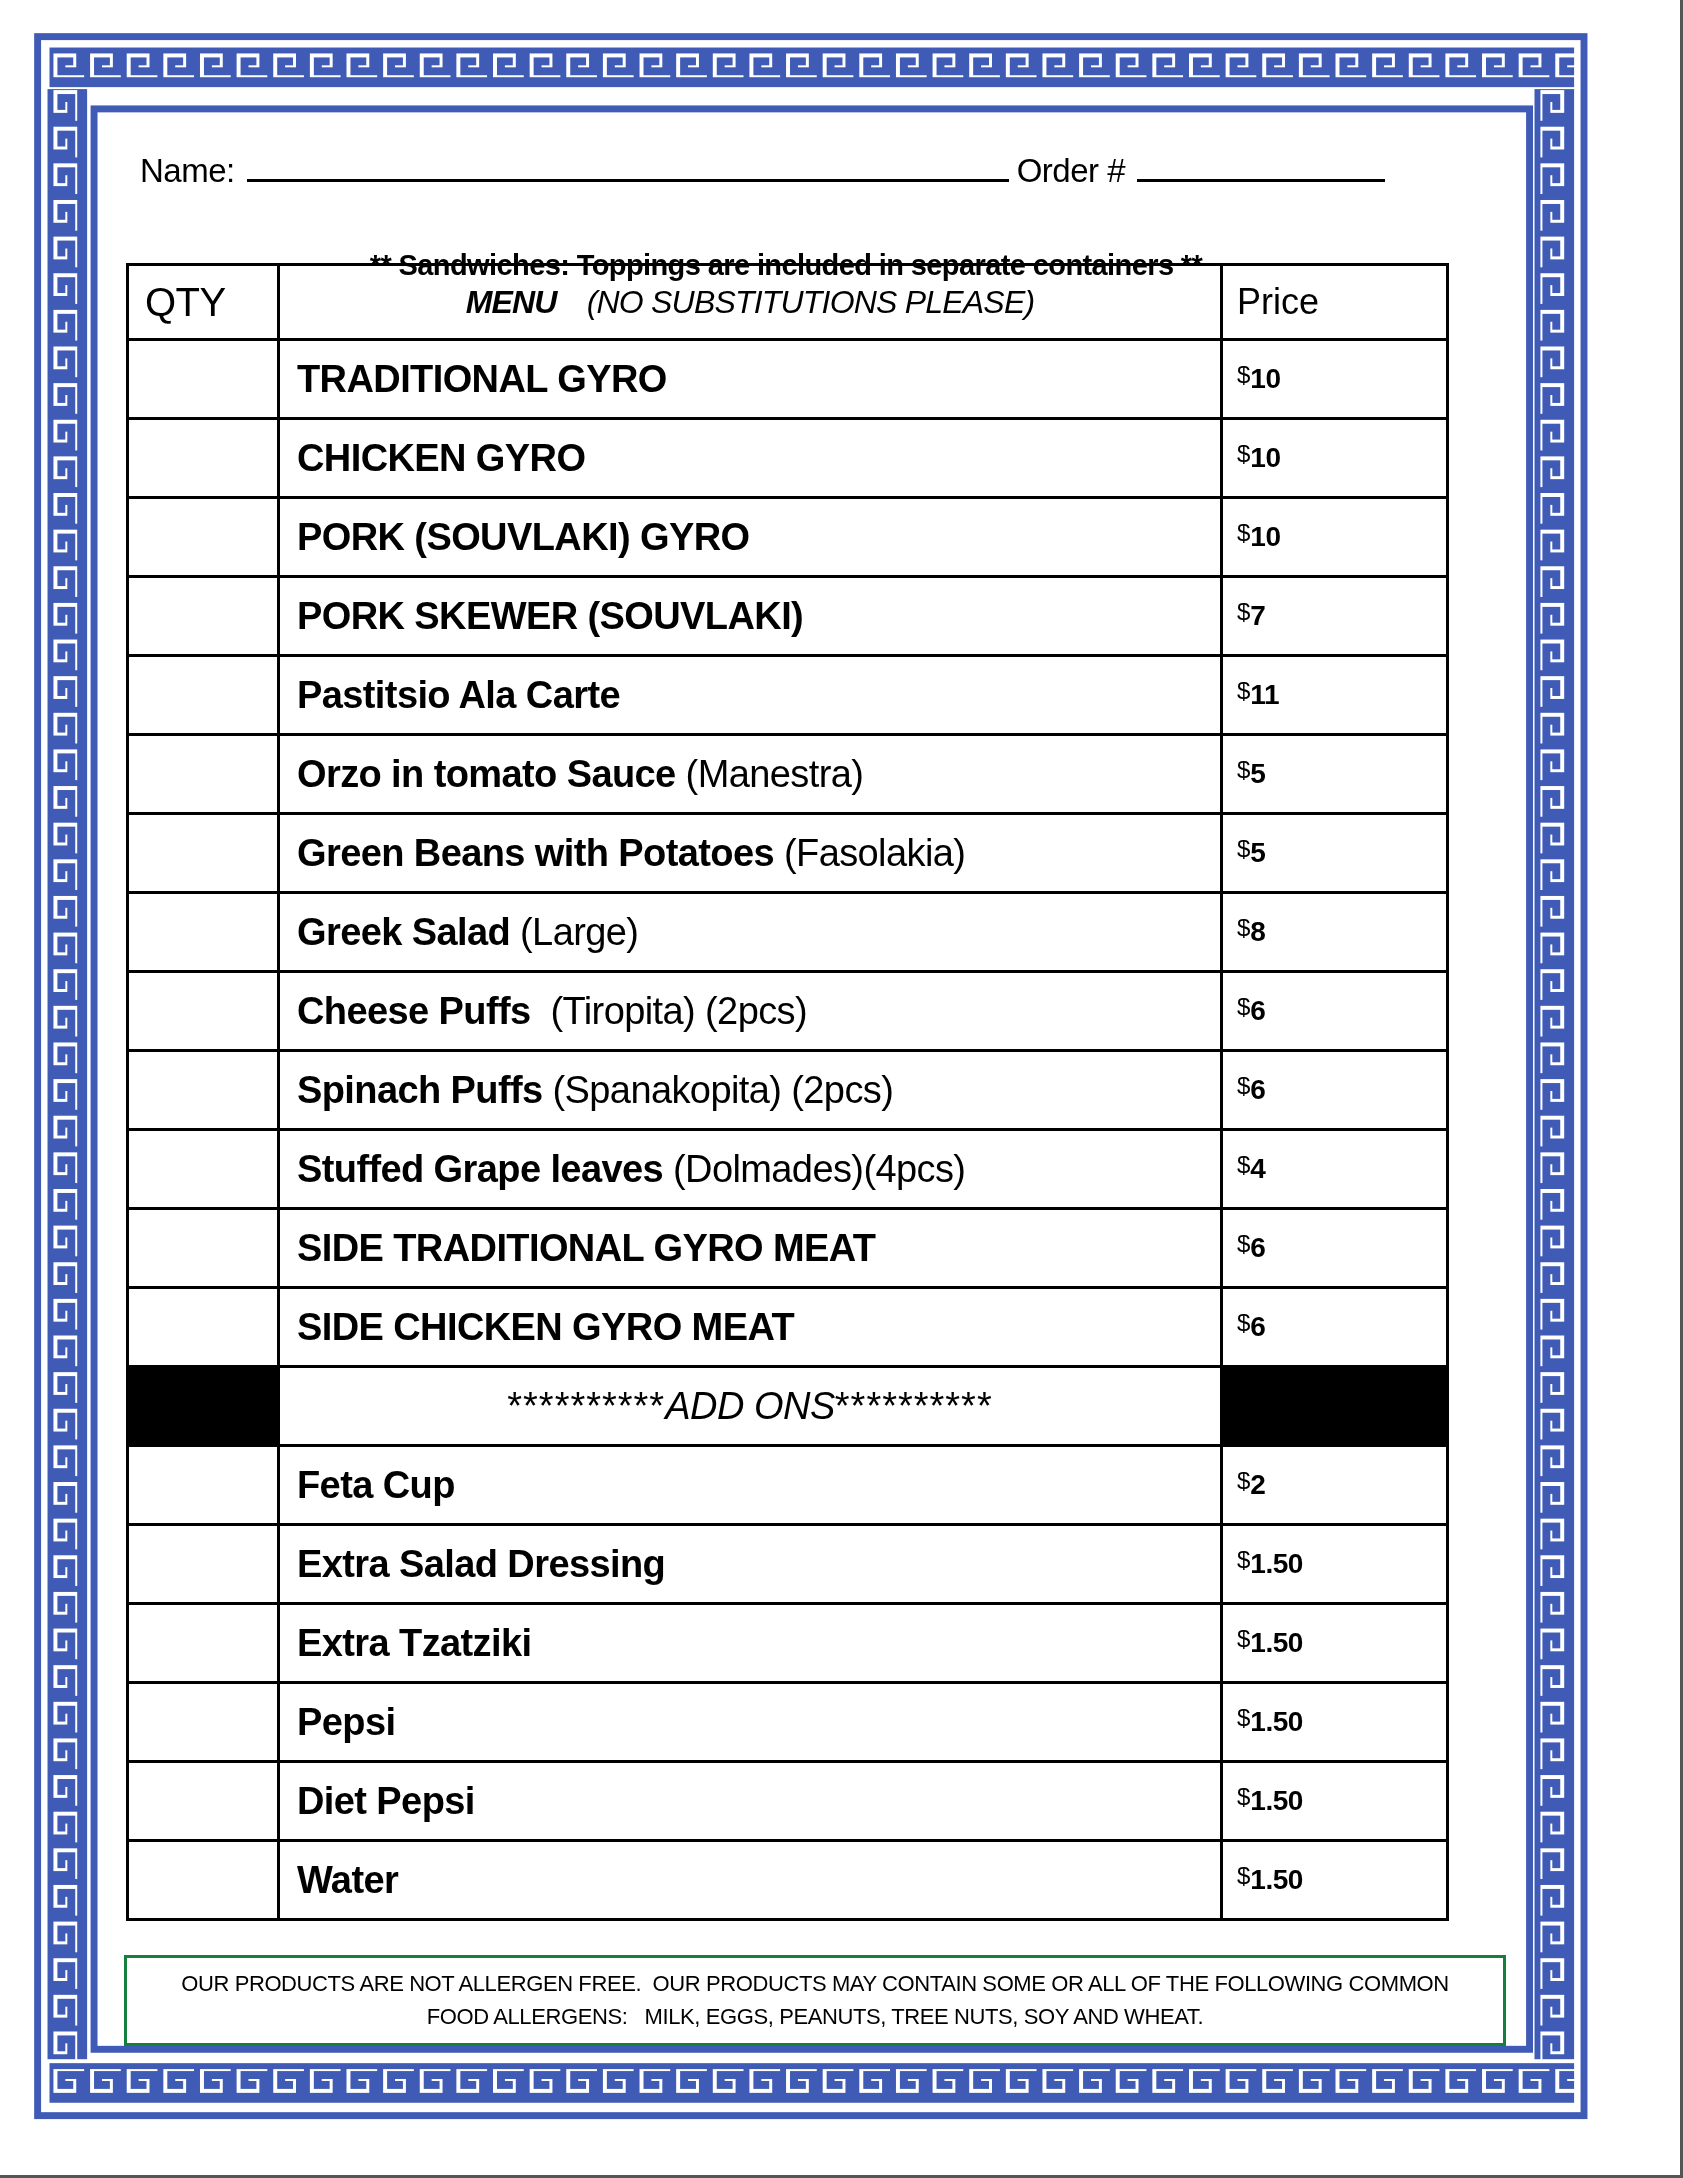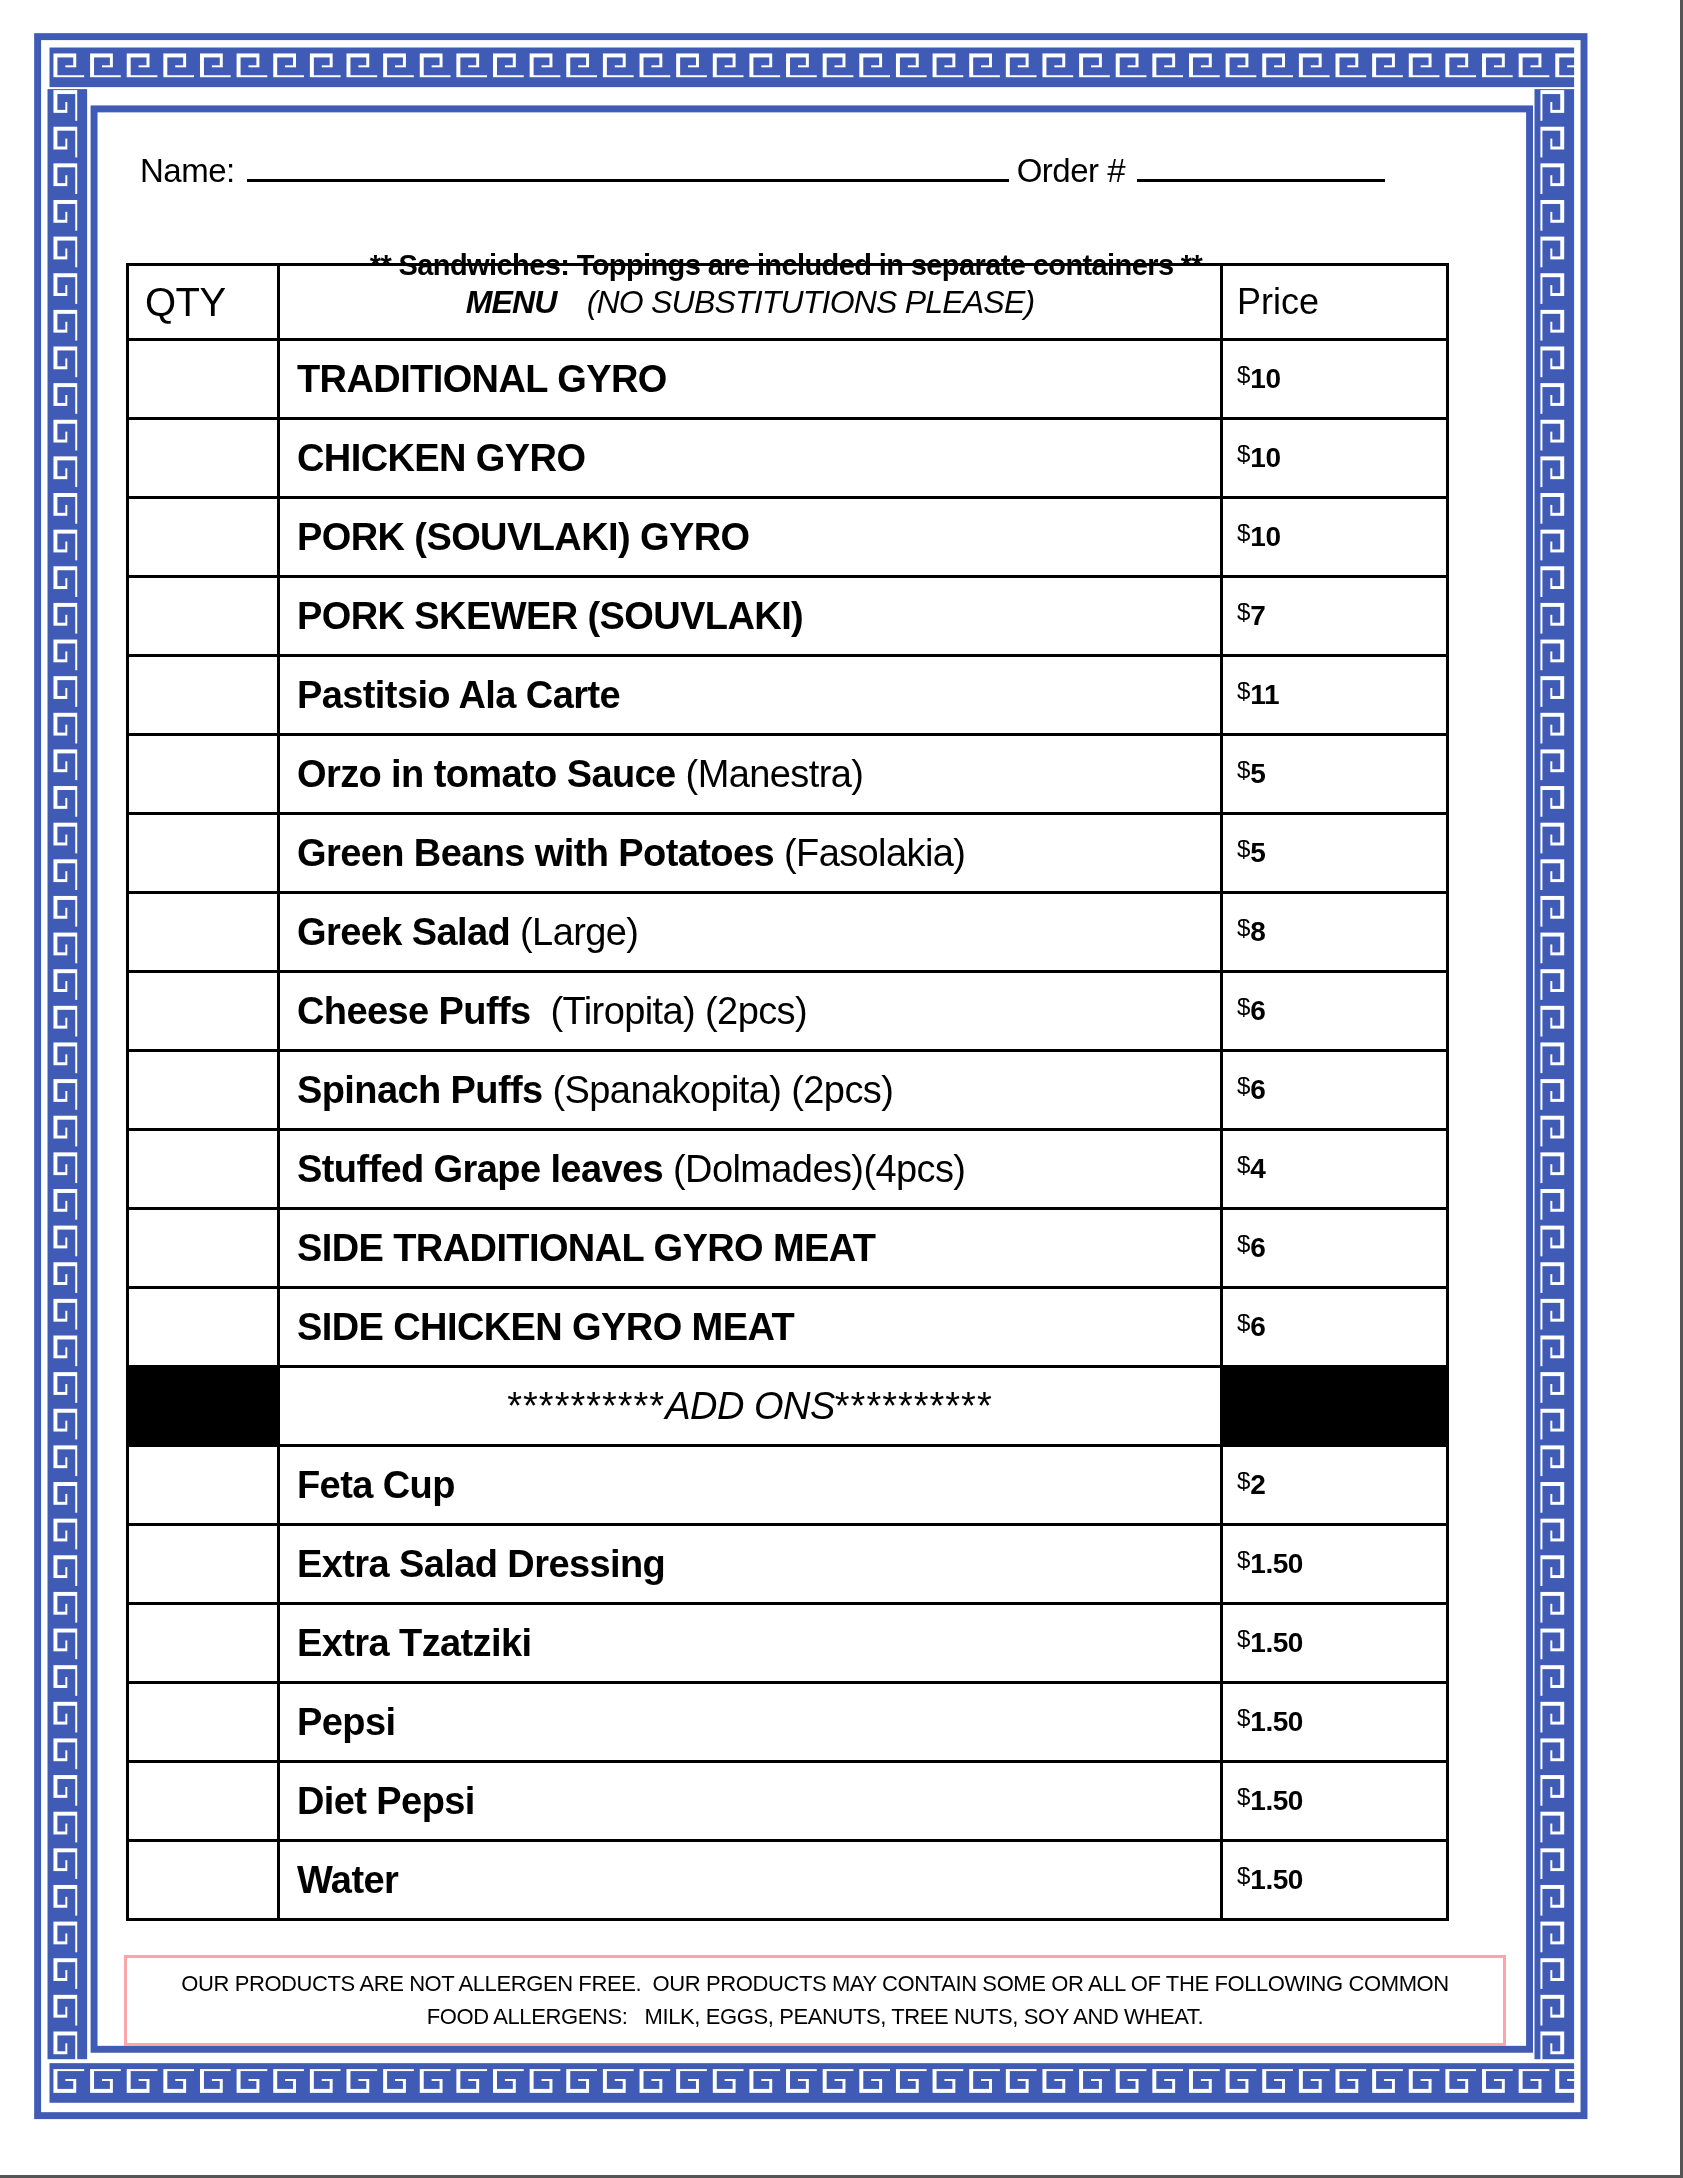--- a/index.html
+++ b/index.html
@@ -50,21 +50,21 @@
   .price-cell { padding-left: 14px !important; position: relative; }
   .price-cell .dollar { font-size: 24px; font-weight: normal; vertical-align: top; position: relative; top: -2px; }
   .price-cell .amount { font-size: 28px; font-weight: bold; letter-spacing: -0.5px; }
 
   .black-cell { background: #000; }
   .addons-cell { text-align: center; font-size: 38px; font-weight: normal; letter-spacing: 1px; }
   .addons-cell .ital { font-style: italic; letter-spacing: -0.5px; }
 
   .disclaimer {
     position: absolute; left: 124px; top: 1955px; width: 1382px; height: 91px;
-    border: 3px solid #fca5a5; text-align: center; font-size: 22px; line-height: 33px;
+    border: 3px solid #15803d; text-align: center; font-size: 22px; line-height: 33px;
     padding-top: 9px; box-sizing: border-box; letter-spacing: -0.4px; background: #fff;
   }
 </style>
 </head>
 <body>
 
 <div class="frame-right"></div>
 <div class="frame-bottom"></div>
 
 <svg class="border-svg" width="1683" height="2178" viewBox="0 0 1700 2200">

